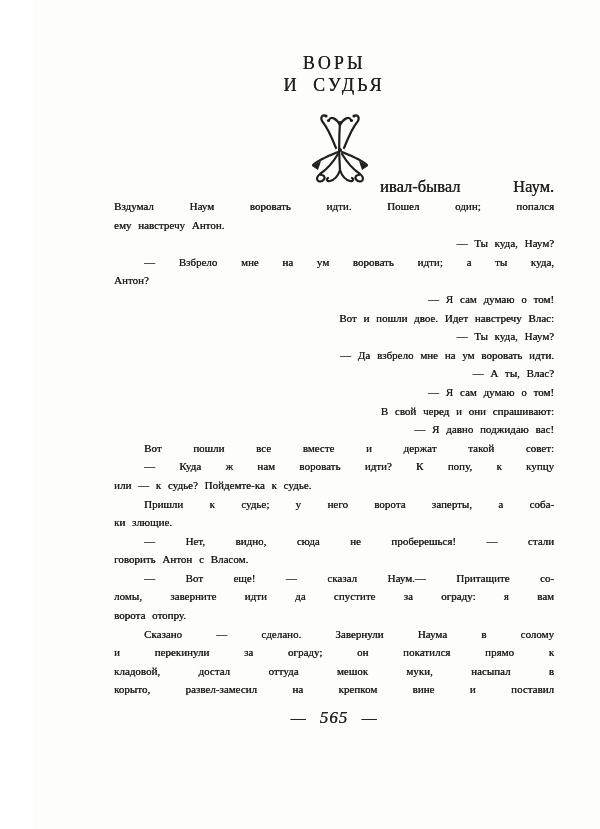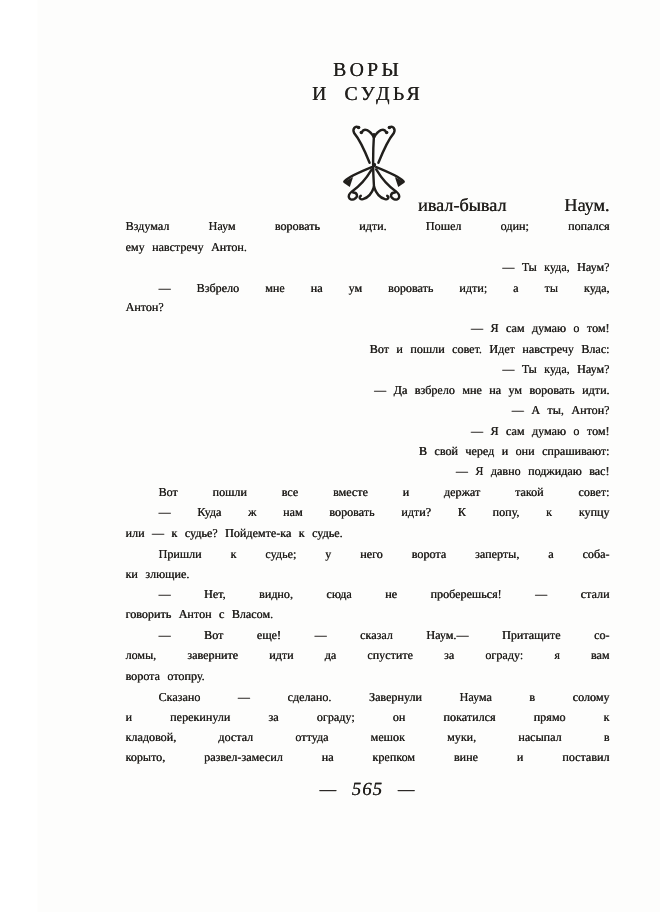--- a/index.html
+++ b/index.html
@@ -103,24 +103,24 @@
       </div>
     </div>
 
     <div class="lines">
         <div class="line j">Вздумал Наум воровать идти. Пошел один; попался</div>
         <div class="line">ему навстречу Антон.</div>
         <div class="line i">— Ты куда, Наум?</div>
         <div class="line i j">— Взбрело мне на ум воровать идти; а ты куда,</div>
         <div class="line">Антон?</div>
         <div class="line i">— Я сам думаю о том!</div>
-        <div class="line i">Вот и пошли совет. Идет навстречу Влас:</div>
+        <div class="line i">Вот и пошли двое. Идет навстречу Влас:</div>
         <div class="line i">— Ты куда, Наум?</div>
         <div class="line i">— Да взбрело мне на ум воровать идти.</div>
-        <div class="line i">— А ты, Антон?</div>
+        <div class="line i">— А ты, Влас?</div>
         <div class="line i">— Я сам думаю о том!</div>
         <div class="line i">В свой черед и они спрашивают:</div>
         <div class="line i">— Я давно поджидаю вас!</div>
         <div class="line i j">Вот пошли все вместе и держат такой совет:</div>
         <div class="line i j">— Куда ж нам воровать идти? К попу, к купцу</div>
         <div class="line">или — к судье? Пойдемте-ка к судье.</div>
         <div class="line i j">Пришли к судье; у него ворота заперты, а соба-</div>
         <div class="line">ки злющие.</div>
         <div class="line i j">— Нет, видно, сюда не проберешься! — стали</div>
         <div class="line">говорить Антон с Власом.</div>

